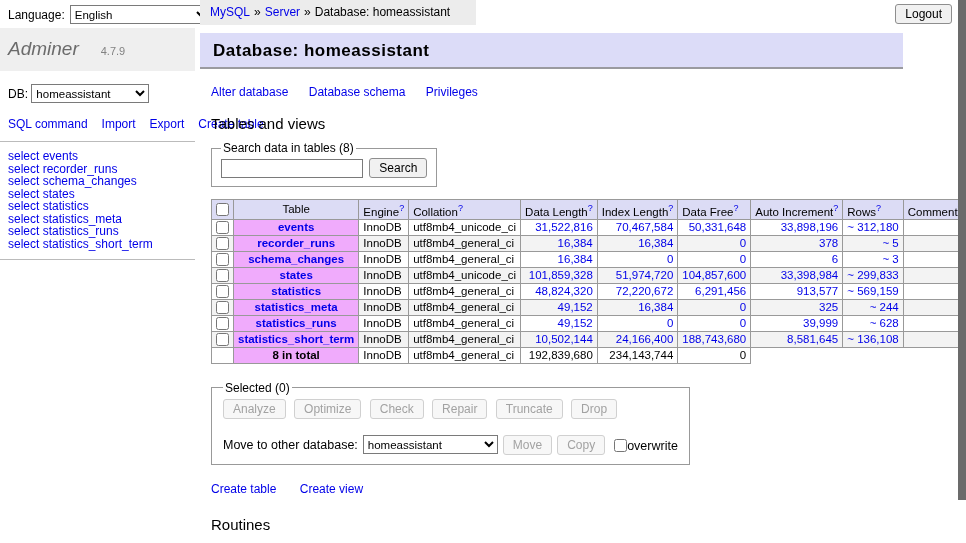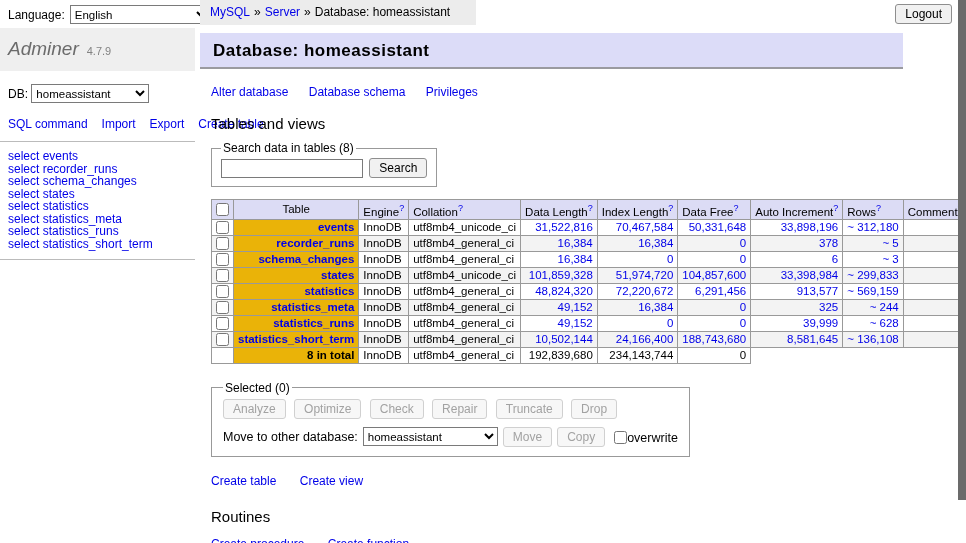--- a/index.html
+++ b/index.html
@@ -20,21 +20,21 @@
     font-family: "Liberation Sans", sans-serif; font-size: 12px;
     padding: 2px 9px; background: #f1f1f1; border: 1px solid #8e8e8e;
     border-radius: 3px; color: #000;
   }
   button.btn:disabled { color: #a2a2a2; border-color: #d0d0d0; background: #f7f7f7; }
 
   
   #sidebar { position: absolute; left: 0; top: 0; width: 195px; }
   #app-block { margin-top: 28px; background: #efefef; padding: 10px 8px 11px 8px; }
   #app-name { font-style: italic; font-size: 19px; color: #6b6b6b; font-weight: normal; display: inline; }
-  #app-version { font-size: 11px; color: #828282; margin-left: 8px; }
+  #app-version { font-size: 11px; color: #828282; margin-left: 22px; }
   #db-row { margin: 13px 0 0 8px; }
   #db-row select { width: 118px; }
   #sidebar-actions { margin: 14px 0 0 8px; line-height: 15px; width: 180px; }
   #sidebar-actions a { margin-right: 14px; white-space: nowrap; }
   .side-hr { border: 0; border-top: 1px solid #bbb; margin-top: 9px; }
   #table-links { margin: 8px 0 0 8px; }
   #table-links a { display: block; line-height: 12.5px; white-space: nowrap; }
 
   
   #main { position: absolute; left: 200px; top: 0; width: 758px; }
@@ -58,32 +58,32 @@
   #search-fieldset { margin-top: 9px; }
   #search-input { width: 142px; height: 19px; border: 1px solid #7a7a7a; font-size: 12px; padding: 0 3px; }
   #search-fieldset button { margin-left: 3px; }
 
   
   table.t { border-collapse: collapse; table-layout: fixed; margin-top: 12px; font-size: 11.5px; }
   .t td, .t th { border: 1px solid #999; padding: 1.5px 4px; overflow: hidden; white-space: nowrap; }
   .t thead th { background: #dcdcf5; font-weight: normal; text-align: left; height: 18px; }
   .t thead th.c { text-align: center; font-weight: normal; }
   .t sup a { color: #0000e8; text-decoration: none; font-size: 9px; }
-  .t tbody th, .t tfoot th { background: #eab308; text-align: right; font-weight: bold; }
+  .t tbody th, .t tfoot th { background: #f0abfc; text-align: center; font-weight: bold; }
   .t tbody tr.even td { background: #f3f3f3; }
   .t td.num { text-align: right; }
   .t a.name { color: #0000e8; font-weight: bold; text-decoration: none; }
   .t a.nl { color: #0000e8; text-decoration: none; }
   .t input[type=checkbox] { width: 13px; height: 13px; margin: 0; vertical-align: middle; }
   .t td.cb { text-align: center; padding: 0; }
   .t tfoot td { background: #fff; }
 
   #selected-fieldset { margin-top: 17px; padding: 4px 11px 9px 11px; }
   #selected-buttons button { margin-right: 5px; }
-  #move-row { margin-top: 8px; font-size: 12.5px; }
+  #move-row { margin-top: 16px; font-size: 12.5px; }
   #move-row select { width: 135px; margin-left: 5px; }
   #move-row button { margin-left: 5px; }
   #overwrite-box { margin-left: 9px; vertical-align: middle; }
   #move-row label { vertical-align: middle; }
 
   #create-links { margin-top: 17px; }
   #create-links a, #routine-links a { margin-right: 20px; }
   #routines-title { margin-top: 20px; }
   #routine-links { margin-top: 12px; }
 

